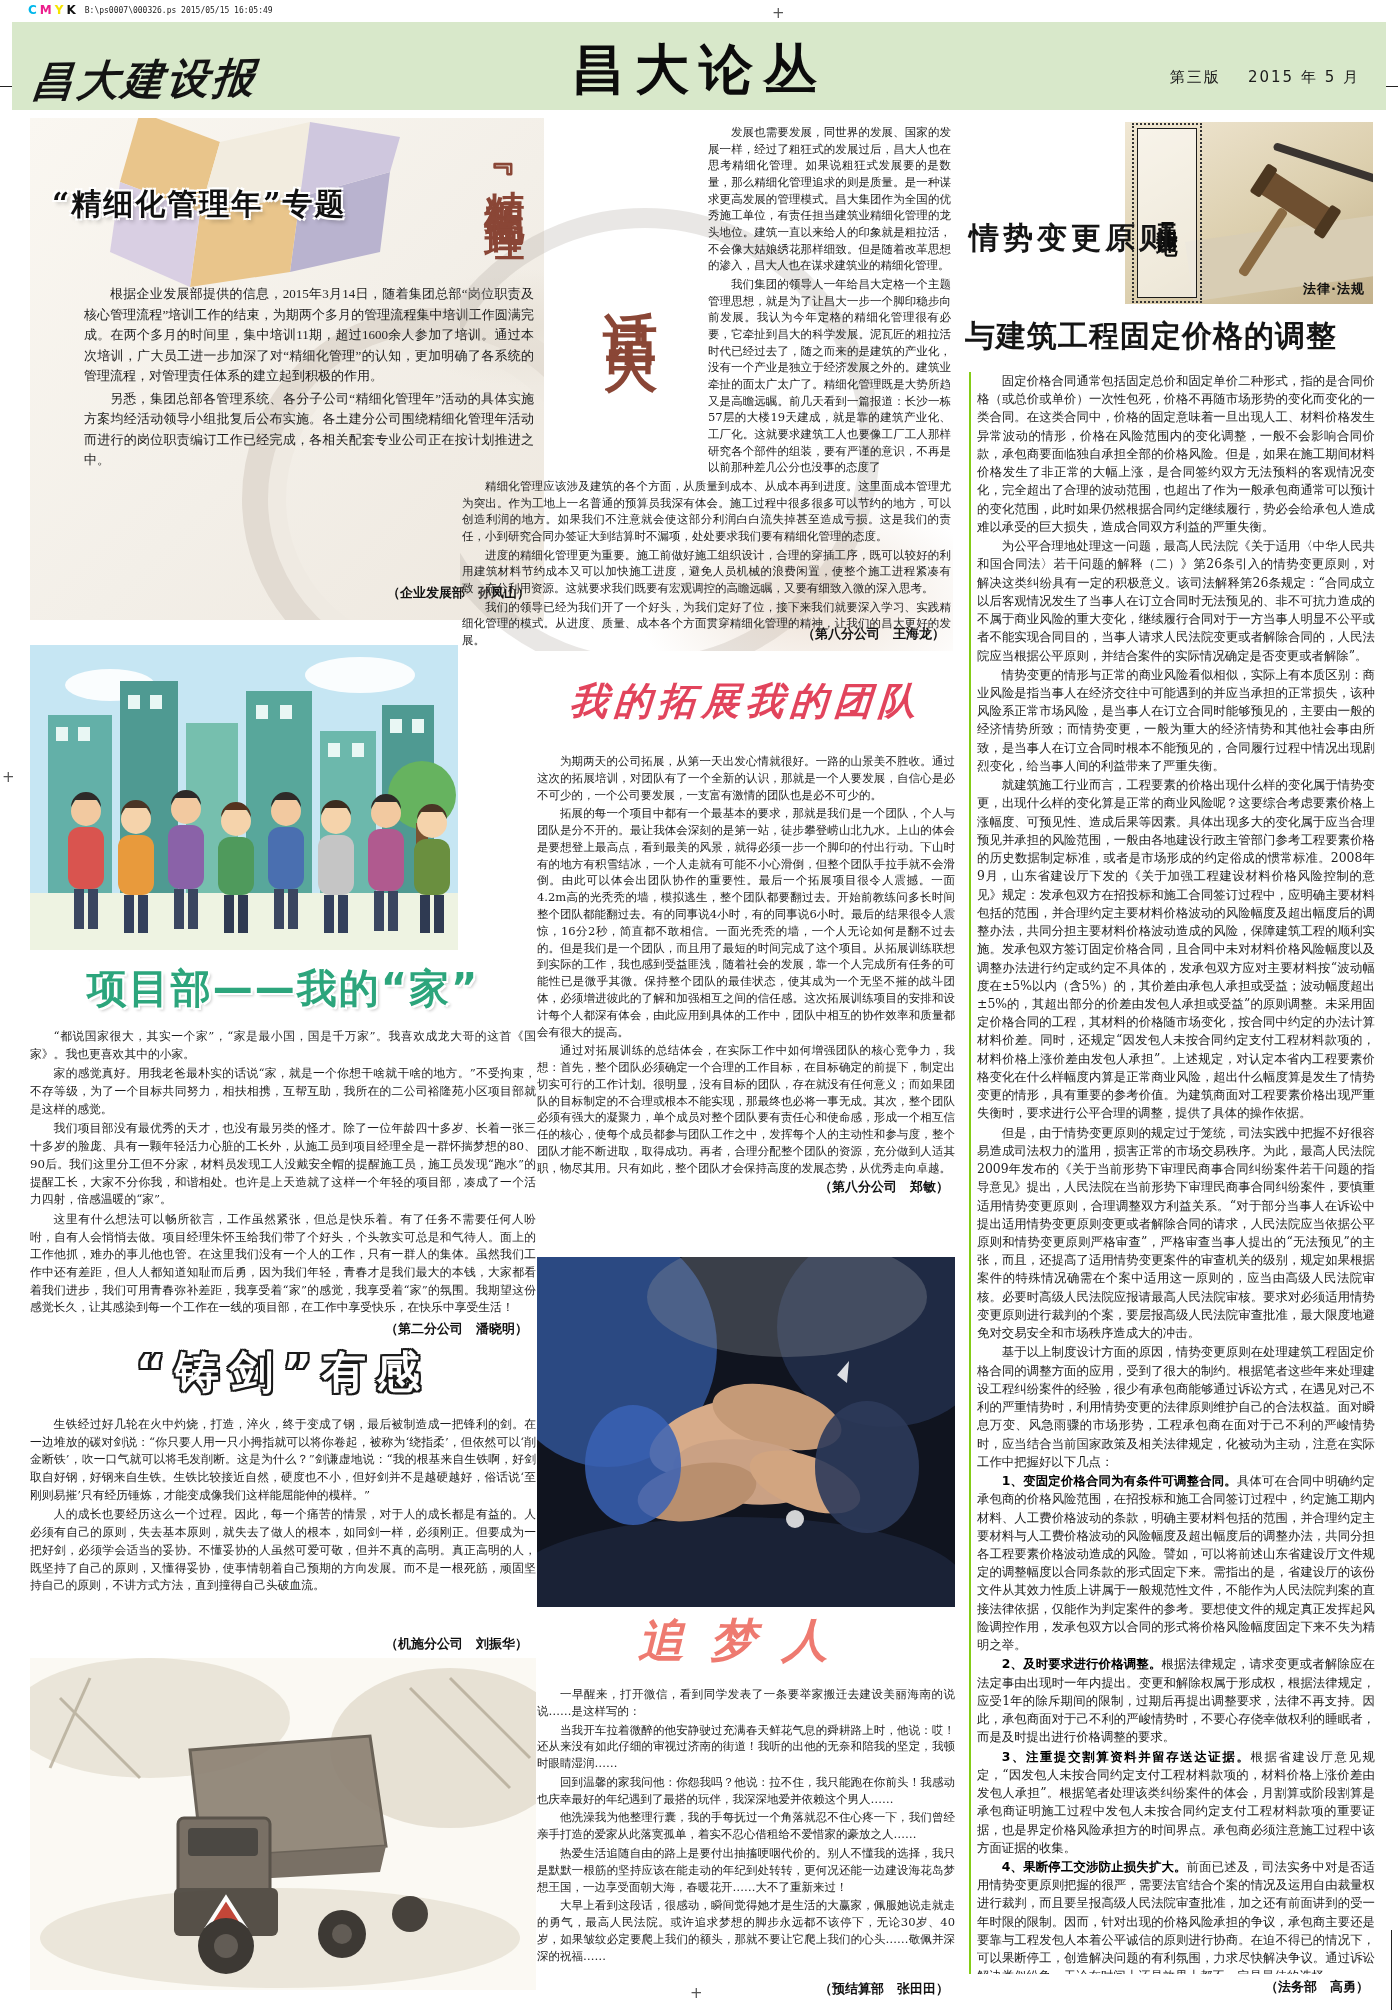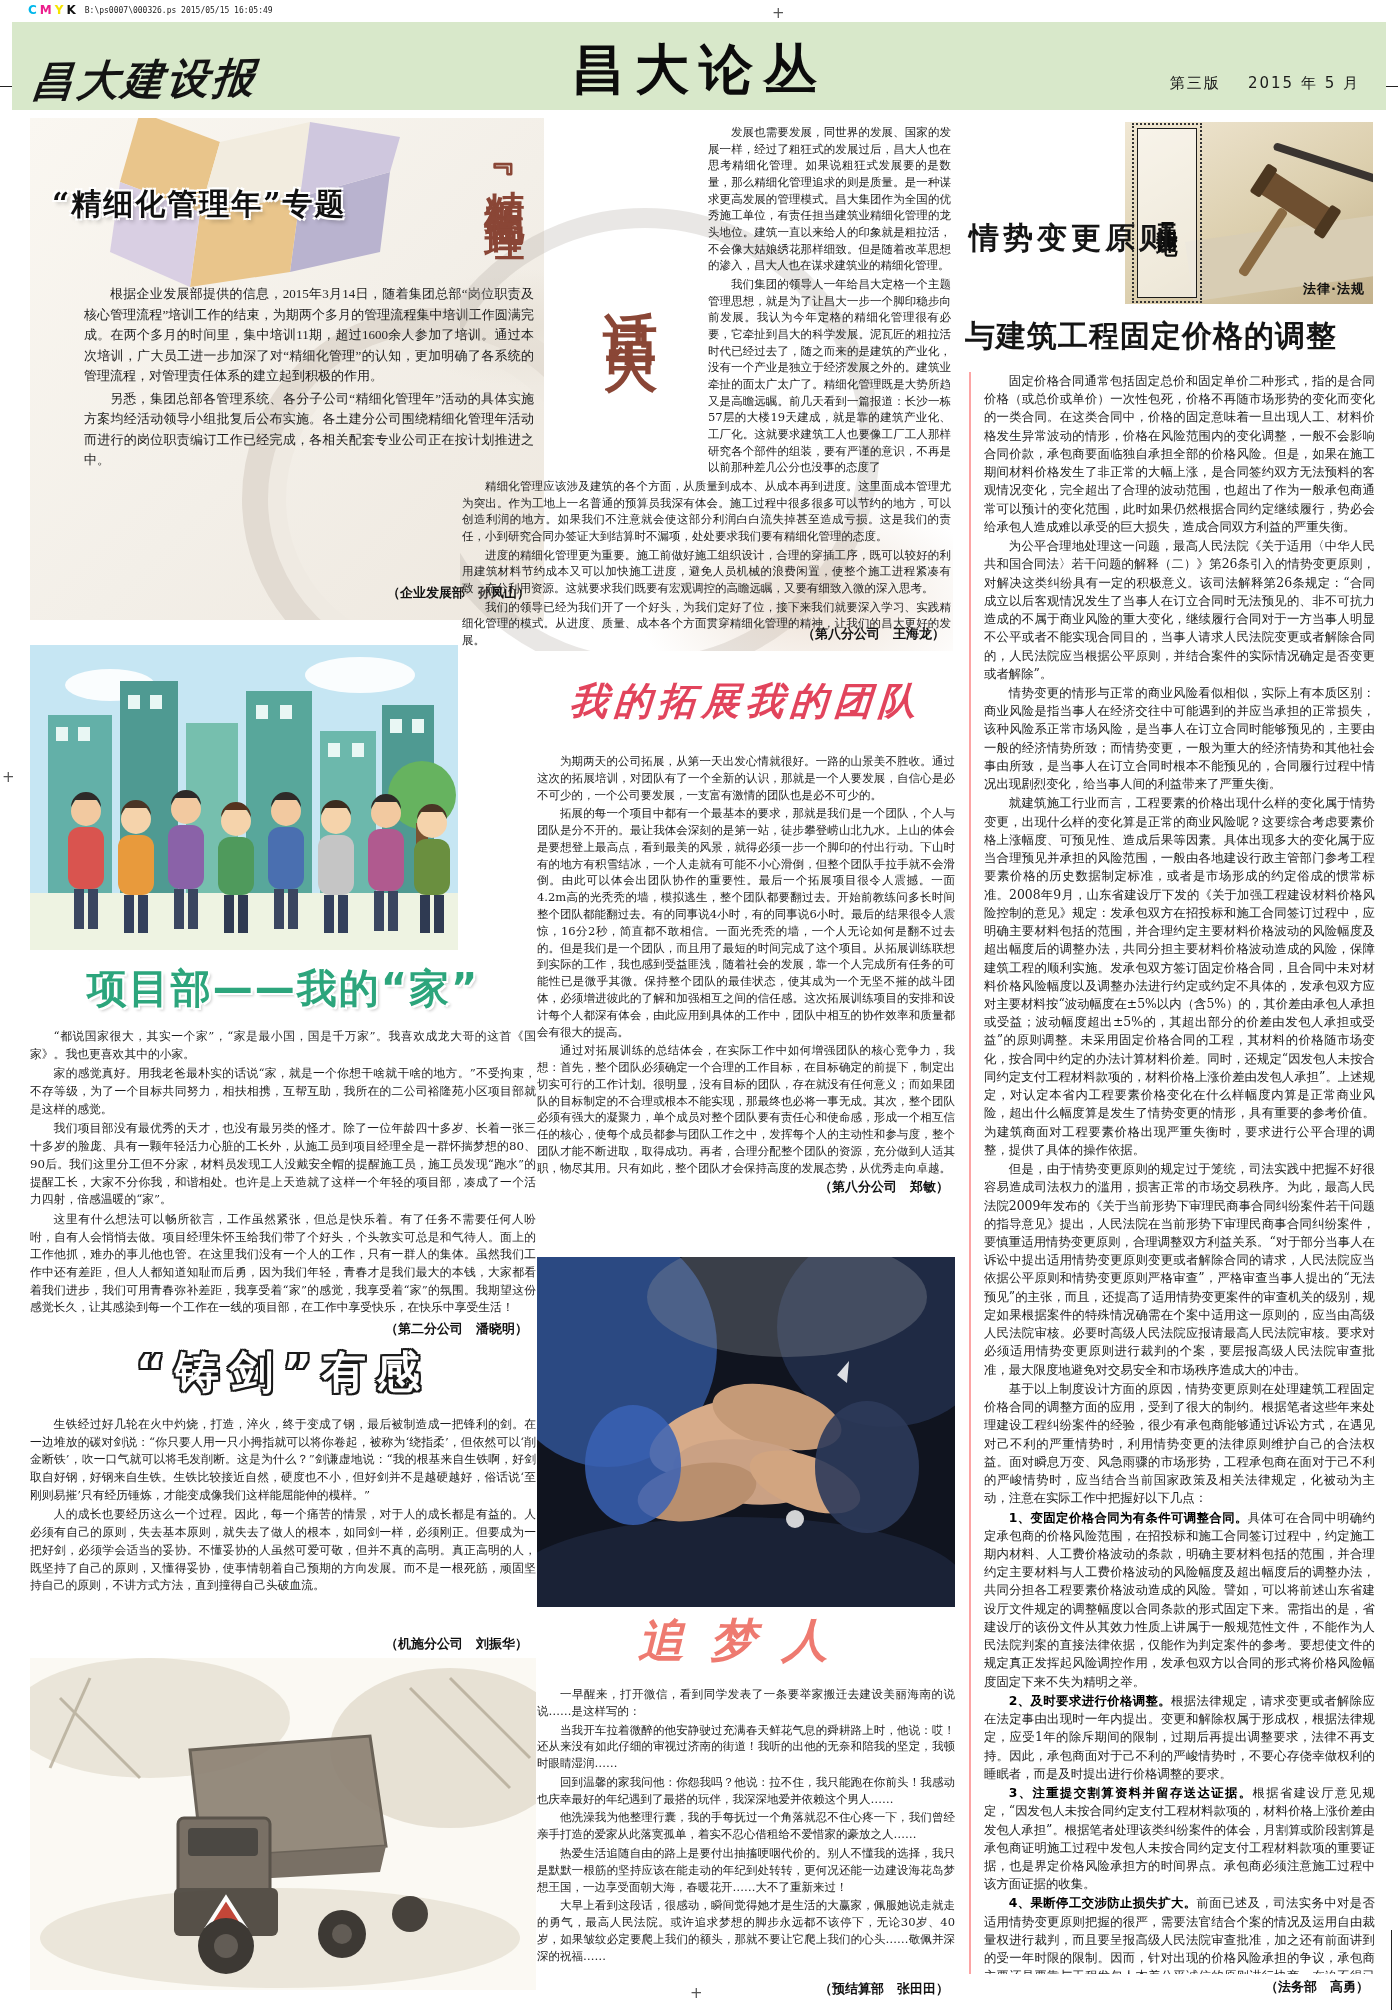--- a/index.html
+++ b/index.html
@@ -11,21 +11,21 @@
   .c-c{color:#00b7eb}.c-m{color:#ec1e8c}.c-y{color:#f5e400}.c-k{color:#111}
   .fileinfo{font-family:"DejaVu Sans Mono",monospace;font-size:8px;color:#222;margin-left:6px;letter-spacing:0;}
   .cropmark{position:absolute;color:#555;font-size:15px;line-height:1;}
   .edgemark{position:absolute;background:#222;}
   
   .masthead{position:absolute;left:12px;right:12px;top:22px;height:88px;background:#d8e8ca;}
   .paper-name{position:absolute;left:20px;bottom:2px;font-size:42px;font-weight:900;color:#141414;
               letter-spacing:3px;transform:skewX(-6deg) rotate(-1deg);font-family:"DejaVu Serif",serif;font-style:italic;}
   .page-title{position:absolute;left:0;right:0;top:12px;text-align:center;font-size:54px;font-weight:900;
               color:#0c0c0c;letter-spacing:10px;}
-  .edition{position:absolute;right:26px;top:52px;font-size:15px;color:#1a1a1a;letter-spacing:2px;}
+  .edition{position:absolute;right:26px;top:46px;font-size:15px;color:#1a1a1a;letter-spacing:2px;}
   
   .para{margin:0 0 2px 0;text-indent:2em;text-align:justify;color:#1d1d1d;
         font-family:"DejaVu Serif","Liberation Serif",serif;}
   .para b{font-family:"DejaVu Sans",sans-serif;font-weight:700;color:#000;}
   .byline{position:absolute;font-weight:700;color:#111;font-size:13px;
           font-family:"DejaVu Sans",sans-serif;white-space:nowrap;}
   
   .special{position:absolute;left:30px;top:118px;width:514px;height:502px;overflow:hidden;
            background:linear-gradient(135deg,#faf7f1 0%,#f3efe8 55%,#eee8df 100%);}
   .plate{position:absolute;right:-80px;bottom:-70px;width:330px;height:330px;border-radius:50%;
@@ -54,22 +54,22 @@
   .legal{position:absolute;left:963px;top:120px;width:412px;height:1878px;}
   .legal-photo{position:absolute;right:2px;top:2px;width:248px;height:182px;overflow:hidden;
                background:linear-gradient(150deg,#f0e7d3 0%,#dccfae 55%,#c3b18c 100%);}
   .label-box{position:absolute;left:12px;top:6px;width:58px;height:168px;border:1px solid #1a1a1a;
              outline:2px dotted #333;outline-offset:3px;background:rgba(255,255,255,.55);
              display:flex;align-items:center;justify-content:center;}
   .label-box span{writing-mode:vertical-rl;font-size:21px;font-weight:900;color:#0c0c0c;letter-spacing:3px;}
   .legal-tag{position:absolute;right:8px;bottom:6px;font-size:13px;font-weight:700;color:#101010;letter-spacing:1px;}
   .legal-h1{position:absolute;left:6px;top:98px;font-size:30px;font-weight:800;color:#151515;letter-spacing:4px;}
   .legal-h2{position:absolute;left:2px;top:196px;font-size:30px;font-weight:800;color:#151515;letter-spacing:1px;white-space:nowrap;}
-  .legal-body{position:absolute;left:6px;right:0;top:252px;bottom:24px;border-left:2px solid #fca5a5;
-              padding-left:13px;font-size:12.4px;line-height:1.47;overflow:hidden;}
+  .legal-body{position:absolute;left:6px;right:0;top:252px;bottom:24px;border-left:2px solid #84cc16;
+              padding-left:6px;font-size:12.4px;line-height:1.47;overflow:hidden;}
   .legal-body .para{font-size:12.4px;margin-bottom:1px;}
   
   .cartoon{position:absolute;left:30px;top:645px;width:428px;height:305px;overflow:hidden;background:#c6e6f3;}
   
   .expand{position:absolute;left:537px;top:652px;width:418px;height:546px;overflow:hidden;}
   .expand-headline{margin-top:24px;text-align:center;font-size:38px;font-weight:900;color:#e2445c;
                    letter-spacing:6px;font-style:italic;transform:skewX(-4deg);}
   .expand-body{margin-top:26px;font-size:11.5px;line-height:1.46;padding-bottom:24px;}
   .expand-body .para{font-size:11.5px;}
   

